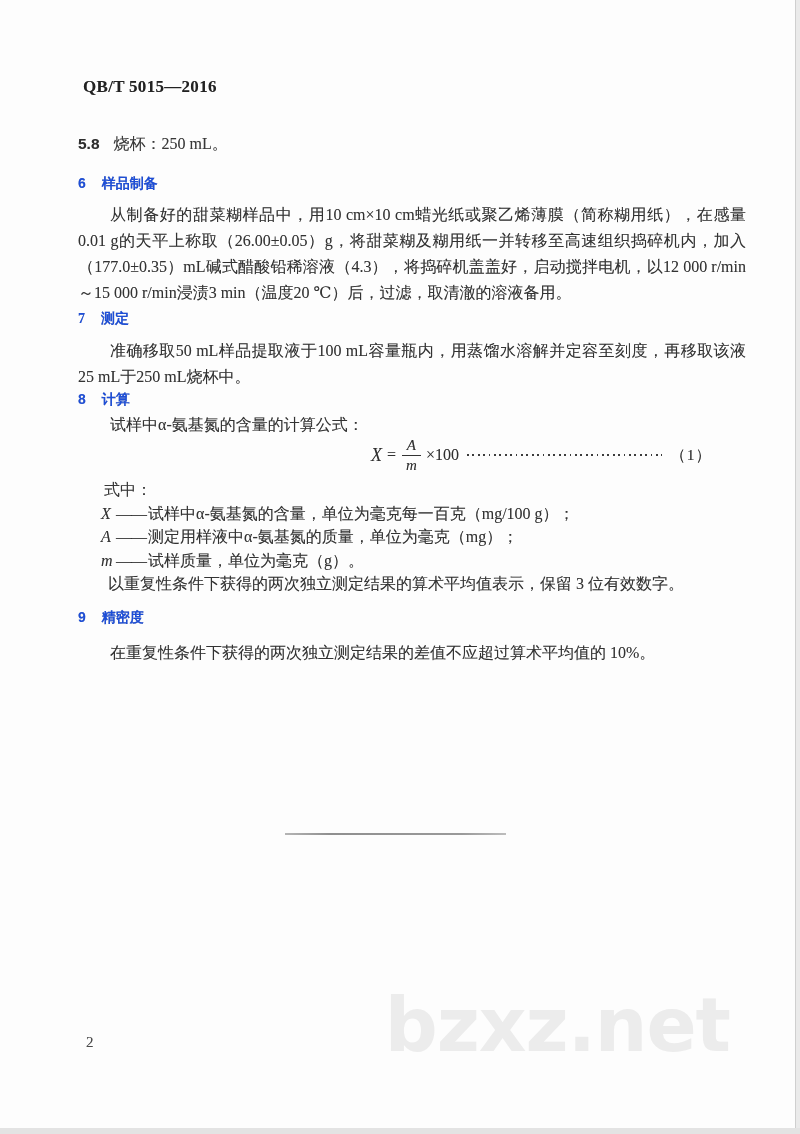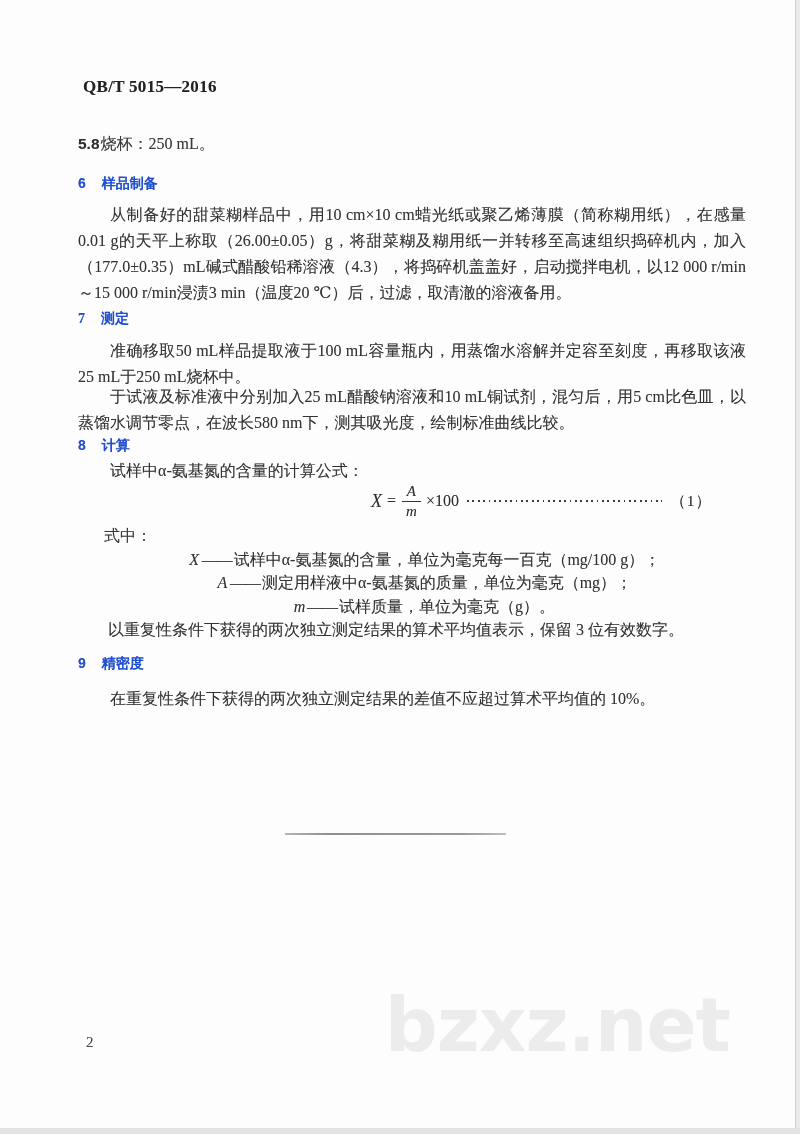--- a/index.html
+++ b/index.html
@@ -22,21 +22,21 @@
     font-size:16px; line-height:26px;
     text-shadow:0 0 0.5px rgba(60,60,60,0.35);
   }
   .doc-num {
     font-weight:bold; font-size:17px; color:#222; letter-spacing:0.3px;
     margin-left:5px;
   }
   .clause { margin-top:31px; }
   .clause-num {
     font-family:"Liberation Sans","DejaVu Sans",sans-serif;
-    font-weight:600; margin-right:1px; font-size:15.5px; color:#2e2e2e;
+    font-weight:600; margin-right:14px; font-size:15.5px; color:#2e2e2e;
   }
   .sec-h {
     margin:13px 0 0 0; font-size:14px; font-weight:bold; color:#1d4ed8;
     font-family:"Liberation Sans","DejaVu Sans",sans-serif;
     line-height:26px;
   }
   .sec-h .sec-num { margin-right:16px; }
   .para {
     margin:6px 0 0 0; text-align:justify; text-indent:2em; color:#333;
   }
@@ -57,21 +57,21 @@
   .frac { display:inline-flex; flex-direction:column; align-items:center; line-height:1.08; font-style:italic; font-size:15px; }
   .f-numr { border-bottom:1.6px solid #333; padding:0 5px 1px 5px; }
   .f-den  { padding:1px 5px 0 5px; }
   .f-mult { font-size:16px; margin-left:4px; }
   .leader {
     flex:1; height:2.4px; margin:0 8px; align-self:center;
     background-image:repeating-linear-gradient(to right,#3c3c3c 0 1.8px,transparent 1.8px 5.4px);
   }
   .f-no { font-size:15.5px; letter-spacing:1px; color:#2f2f2f; }
   .where { margin:0; line-height:23.5px; text-indent:26px; }
-  .def-row { line-height:23.5px; margin-left:23px; color:#333;text-align:center; }
+  .def-row { line-height:23.5px; margin-left:23px; color:#333; }
   .def-sym { font-style:italic; display:inline-block; min-width:15px; }
   .def-dash { letter-spacing:-1px; margin-right:2px; }
   .closing { margin:0; line-height:23.5px; text-indent:30px; text-align:justify; color:#333; }
   .p9 { margin-top:10px; }
   .divider {
     position:absolute; left:285px; top:833px; width:221px; height:2px;
     background:linear-gradient(to right,#b5b5b5,#8f8f8f 20%,#9a9a9a 80%,#bdbdbd);
   }
   .watermark {
     position:absolute; right:70px; top:982px;
@@ -100,21 +100,20 @@
 
     <div class="sec-h">
       <span class="sec-num">6</span><span>样品制备</span>
     </div>
     <p class="para">从制备好的甜菜糊样品中，用10 cm×10 cm蜡光纸或聚乙烯薄膜（简称糊用纸），在感量0.01 g的天平上称取（26.00±0.05）g，将甜菜糊及糊用纸一并转移至高速组织捣碎机内，加入（177.0±0.35）mL碱式醋酸铅稀溶液（4.3），将捣碎机盖盖好，启动搅拌电机，以12 000 r/min～15 000 r/min浸渍3 min（温度20 ℃）后，过滤，取清澈的溶液备用。</p>
 
     <div class="sec-h h7">
       <span class="sec-num">7</span><span>测定</span>
     </div>
     <p class="para">准确移取50 mL样品提取液于100 mL容量瓶内，用蒸馏水溶解并定容至刻度，再移取该液25 mL于250 mL烧杯中。</p>
-    <p class="para tight2">于试液及标准液中分别加入25 mL醋酸钠溶液和10 mL铜试剂，混匀后，用5 cm比色皿，以蒸馏水调节零点，在波长580 nm下，测其吸光度，绘制标准曲线比较。</p>
 
     <div class="sec-h h8">
       <span class="sec-num">8</span><span>计算</span>
     </div>
     <p class="para intro">试样中α-氨基氮的含量的计算公式：</p>
 
     <div class="formula-row">
       <span class="f-var">X</span>
       <span class="f-eq">=</span>
       <span class="frac">

